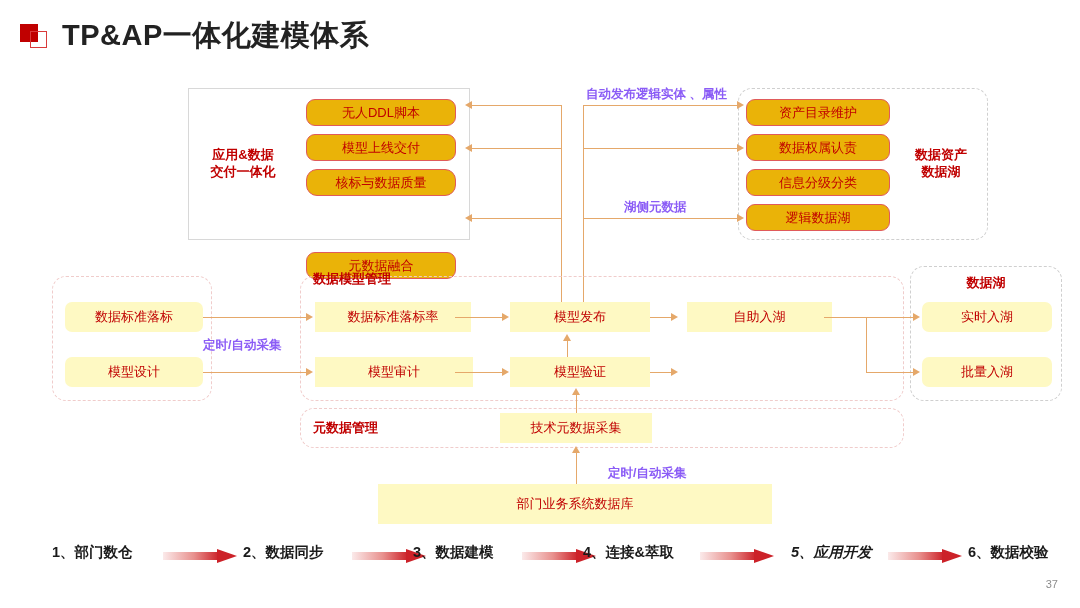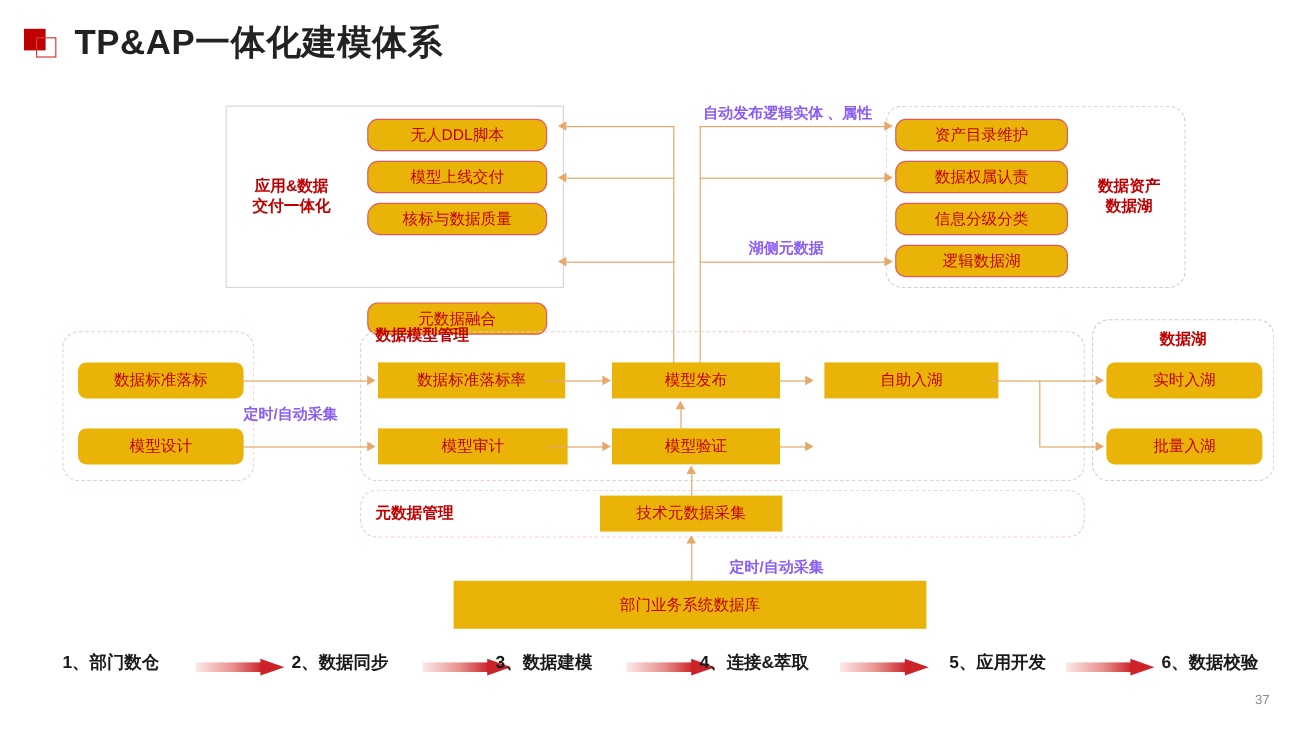--- a/index.html
+++ b/index.html
@@ -63,21 +63,21 @@
     white-space: nowrap;
   }
   
   .node.outline {
     background: #eab308;
     border: 1.6px solid #e05b5b;
     border-radius: 9px;
   }
   
   .node.filled {
-    background: #eab308;
+    background: #fef9c3;
     border: none;
   }
   .node.filled.round {
     border-radius: 7px;
   }
 
   .grouplabel {
     position: absolute;
     color: #c00000;
     font-size: 13px;
@@ -325,21 +325,21 @@
     <div class="shaft"></div>
     <div class="head"></div>
   </div>
 
   <div class="legend-step" style="left:583px;text-align:right;">4、连接&amp;萃取</div>
   <div class="legend-arrow" style="left:700px;">
     <div class="shaft"></div>
     <div class="head"></div>
   </div>
 
-  <div class="legend-step" style="left:791px;">5、应用开发</div>
+  <div class="legend-step" style="left:791px;font-style:italic;">5、应用开发</div>
   <div class="legend-arrow" style="left:888px;">
     <div class="shaft"></div>
     <div class="head"></div>
   </div>
 
   <div class="legend-step" style="left:968px;">6、数据校验</div>
 
   <div class="page-number">37</div>
 
 </div>

